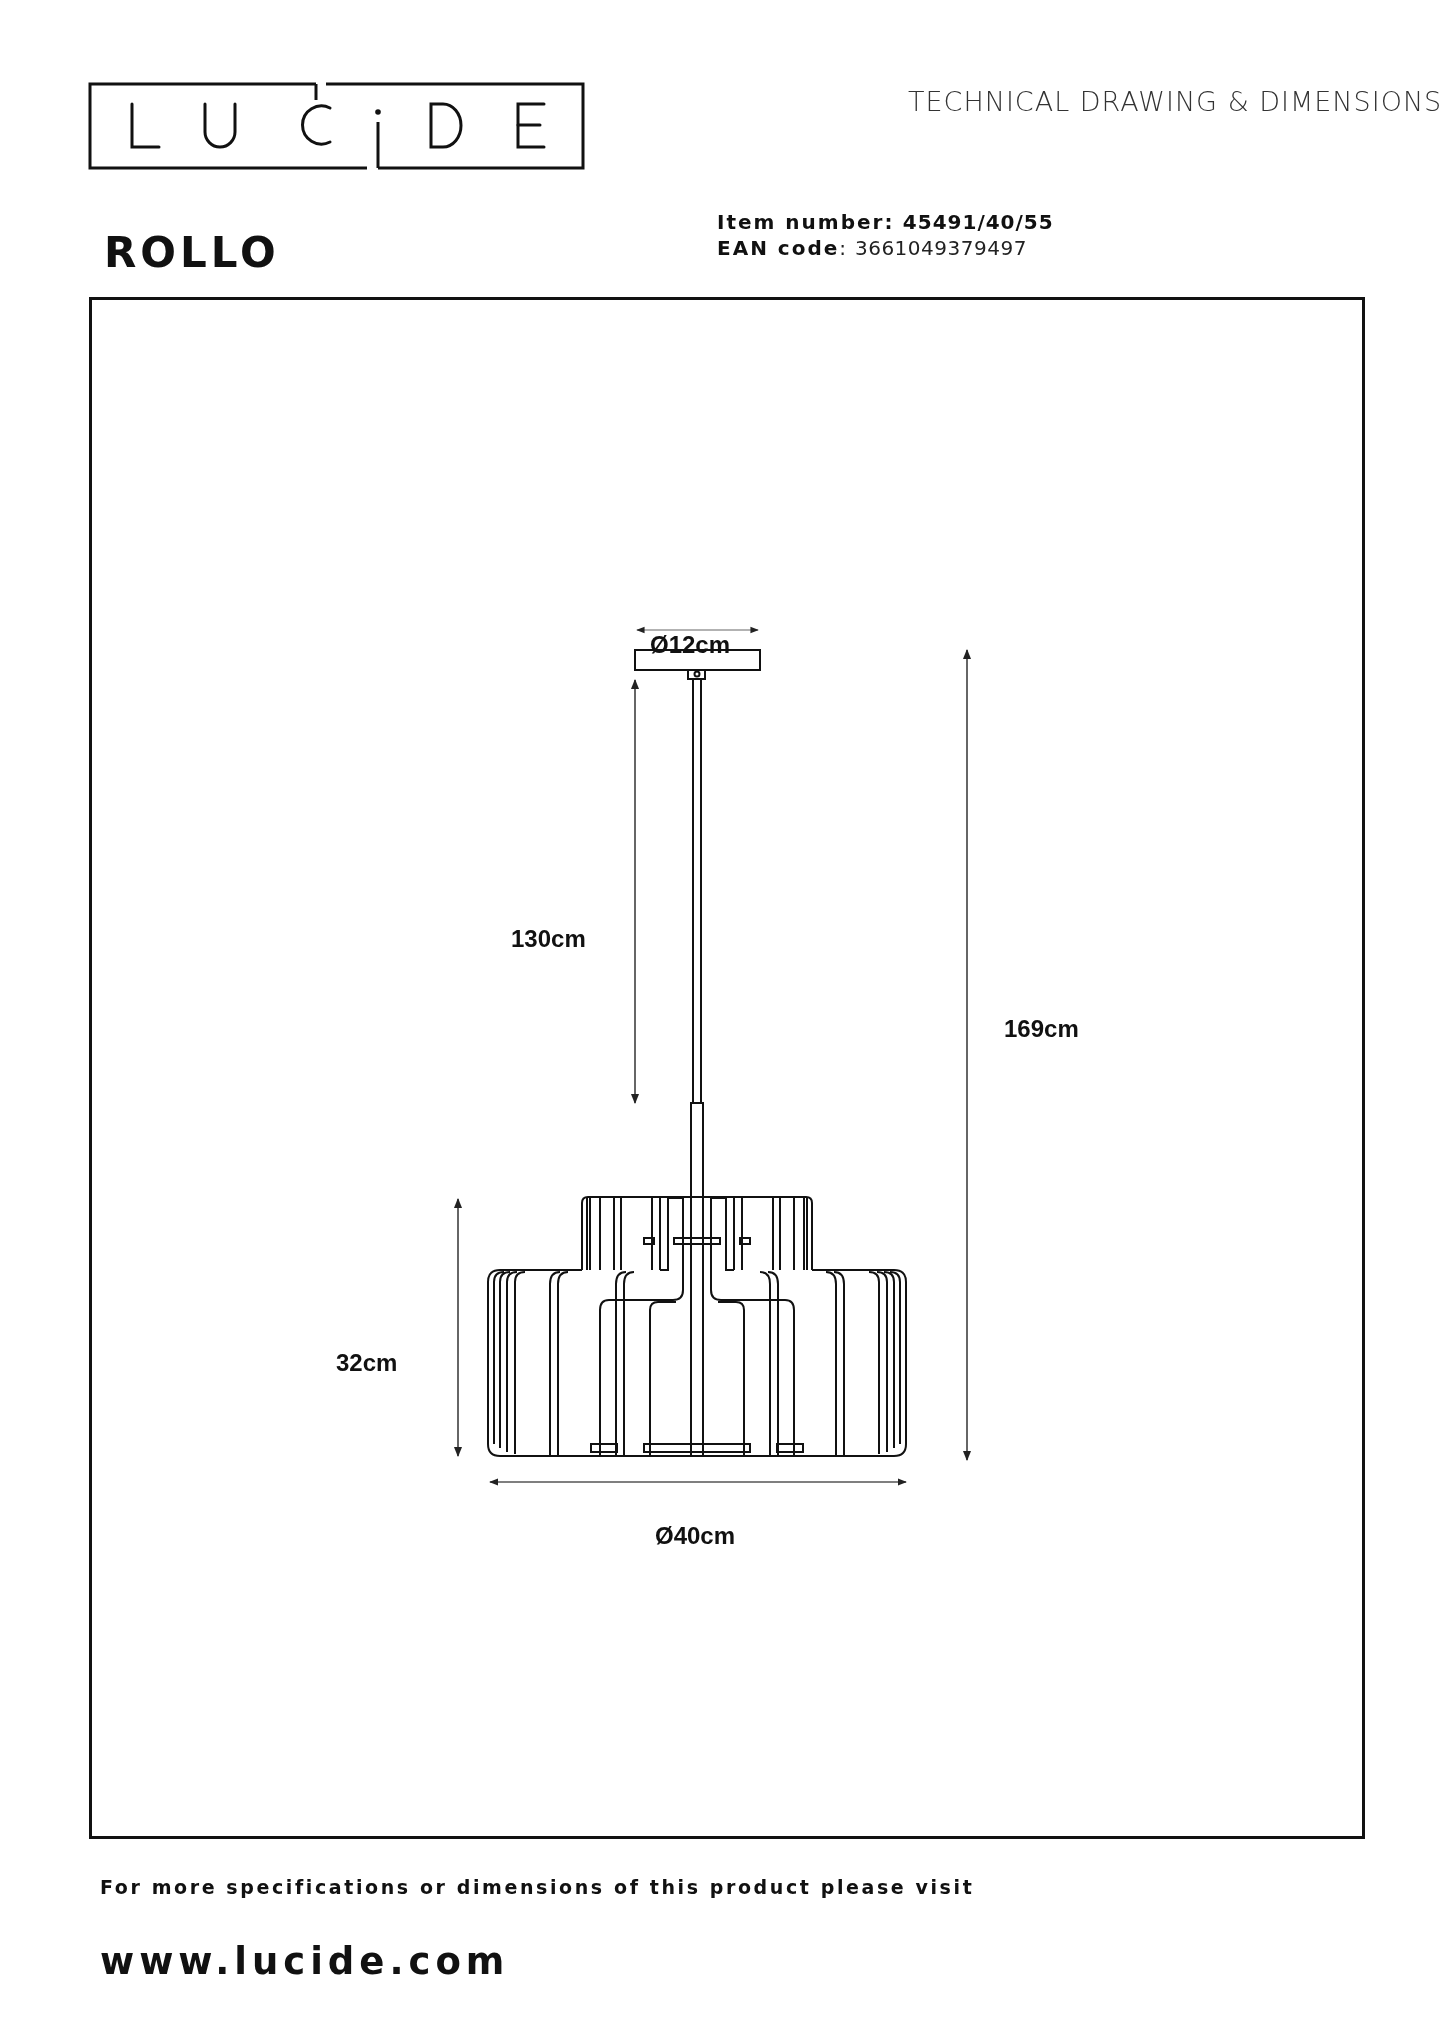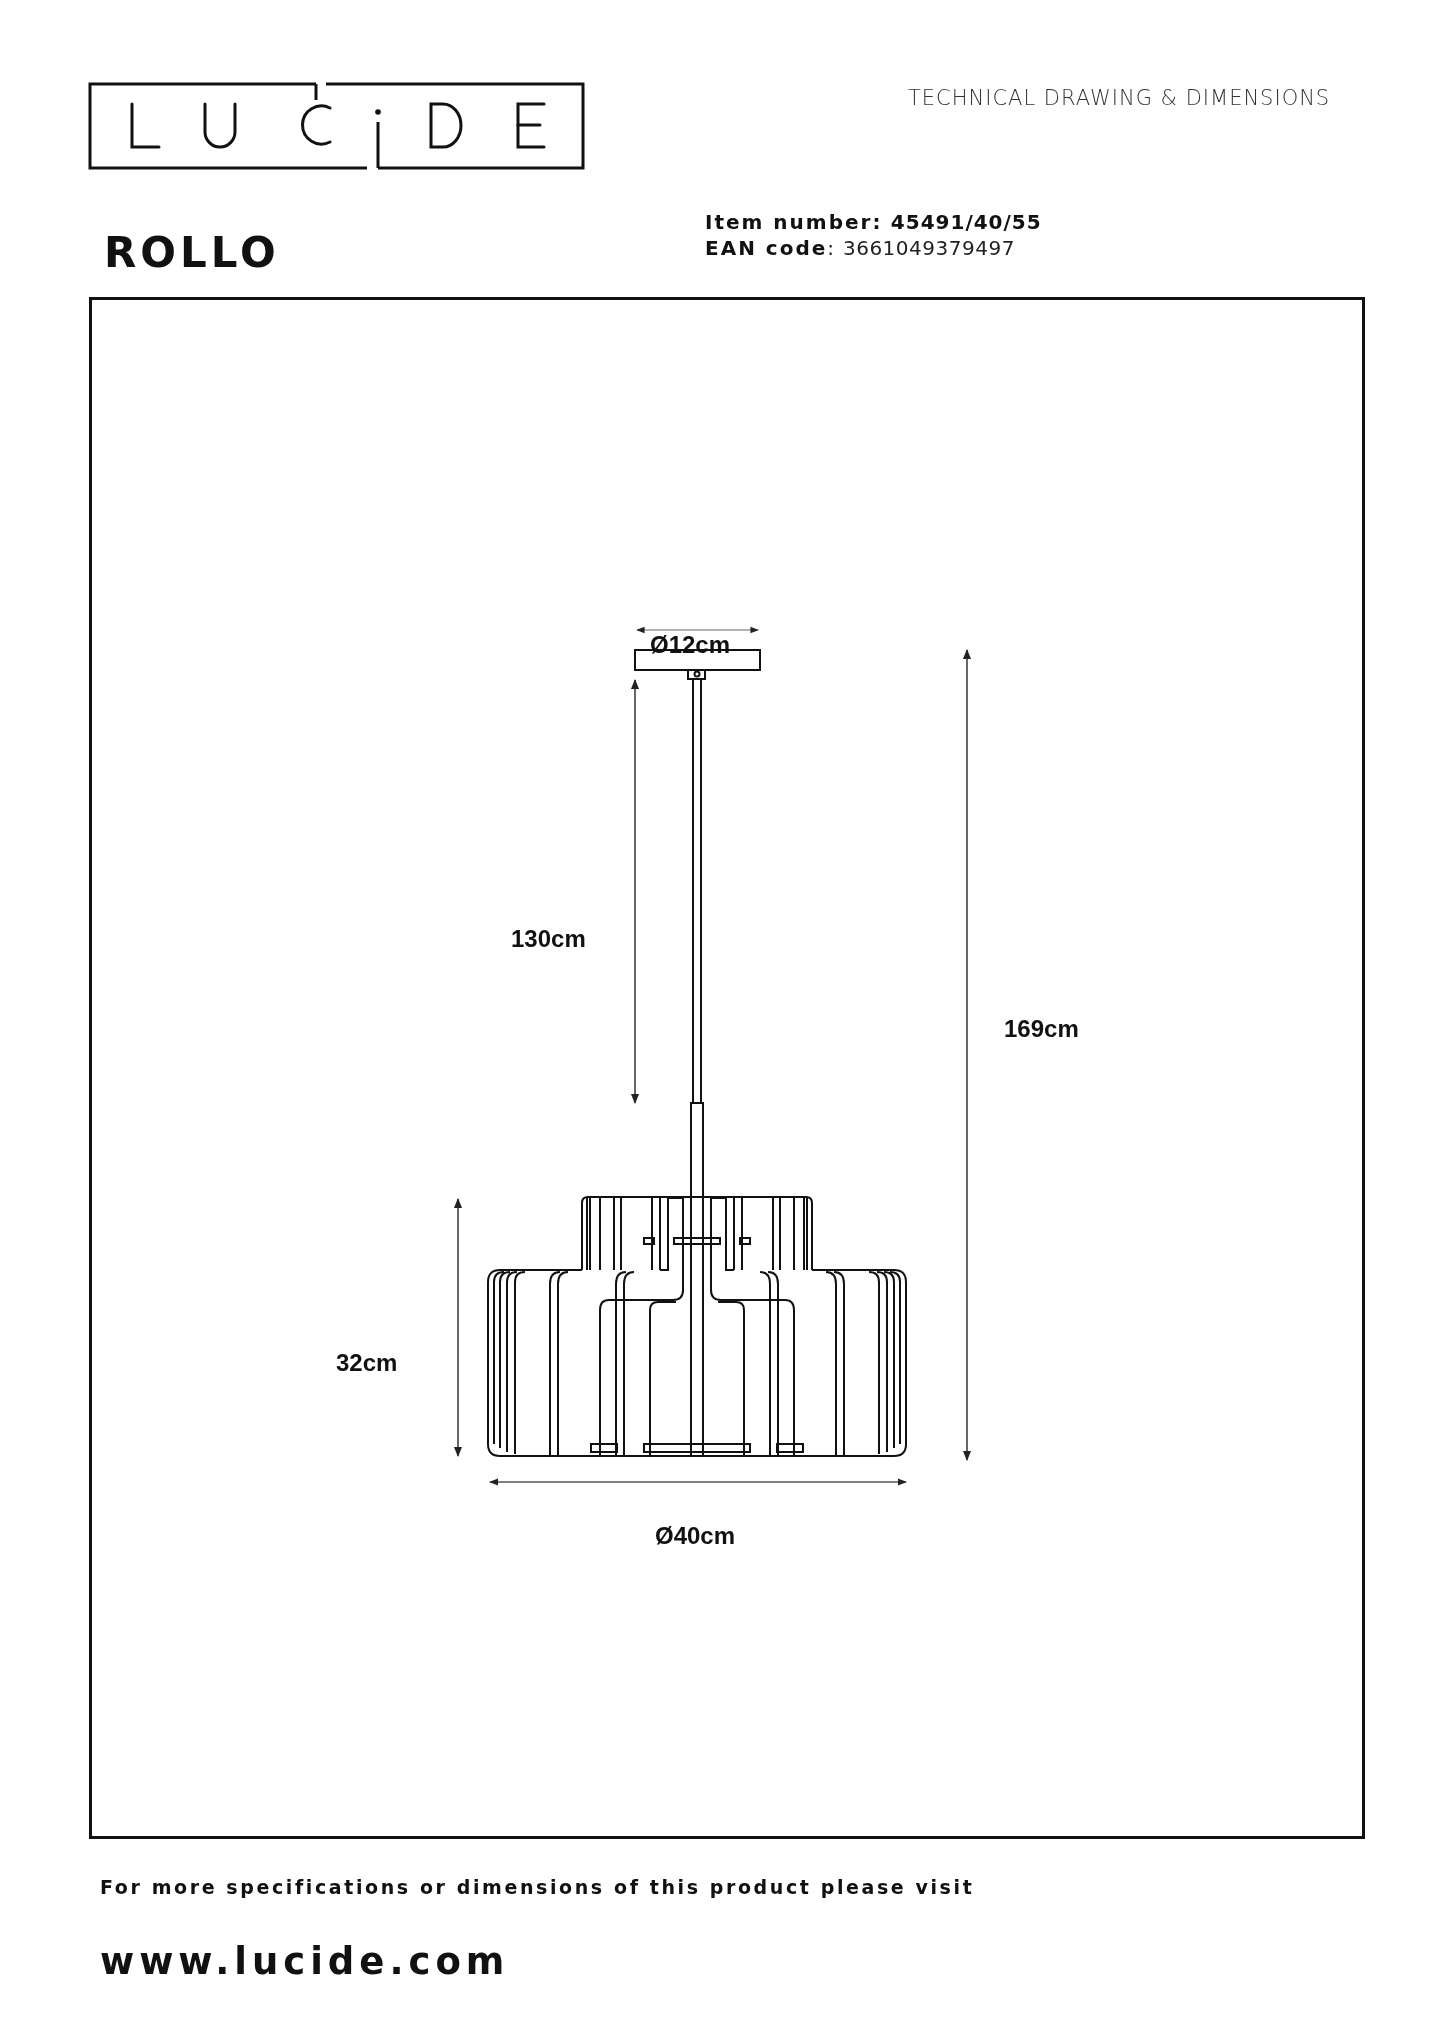--- a/index.html
+++ b/index.html
@@ -1,22 +1,22 @@
 <!DOCTYPE html>
 <html><head>
 <meta charset="utf-8">
 <style>
   html, body { margin:0; padding:0; background:#ffffff; }
   body { width:1445px; height:2044px; position:relative; overflow:hidden; font-family:"DejaVu Sans", sans-serif; color:#111; }
   .abs { position:absolute; }
   #logo { left:88px; top:82px; width:497px; height:88px; }
-  #doc-type { left:908px; top:86px; font-size:21px; font-weight:300; letter-spacing:1px; color:#333; white-space:nowrap; font-family:"DejaVu Sans", sans-serif; }
+  #doc-type { left:908px; top:86px; font-size:27px; font-weight:300; letter-spacing:1px; color:#333; white-space:nowrap; font-family:"DejaVu Sans", sans-serif; }
   #product-name { left:104px; top:228px; font-size:42px; font-weight:bold; letter-spacing:4px; color:#111; }
   #item-block { left:705px; top:209px; font-size:20px; line-height:26px; letter-spacing:2px; color:#111; }
-  #item-block .lbl { font-weight:bold; }
+  #item-block .lbl { font-weight:bold;margin-left:12px; }
   #item-block .val-bold { font-weight:bold; letter-spacing:1px;margin-top:7px; }
   #item-block .val { font-weight:normal; letter-spacing:0.5px; color:#222; }
   #frame { left:89px; top:297px; width:1276px; height:1542px; border:3px solid #111; box-sizing:border-box; }
   #drawing { left:0; top:0; width:1445px; height:2044px; pointer-events:none; }
   .dim-label { position:absolute; font-family:"Liberation Sans", sans-serif; font-weight:bold; font-size:24px; color:#111; white-space:nowrap;margin-top:31px; }
   #footer-line1 { left:100px; top:1876px; font-size:19px; font-weight:bold; letter-spacing:2.6px; color:#111; white-space:nowrap; }
   #footer-link { left:100px; top:1912px; font-size:37px; font-weight:bold; letter-spacing:5px; color:#111; white-space:nowrap; text-decoration:none;margin-top:28px; }
 </style>
 </head>
 <body>

